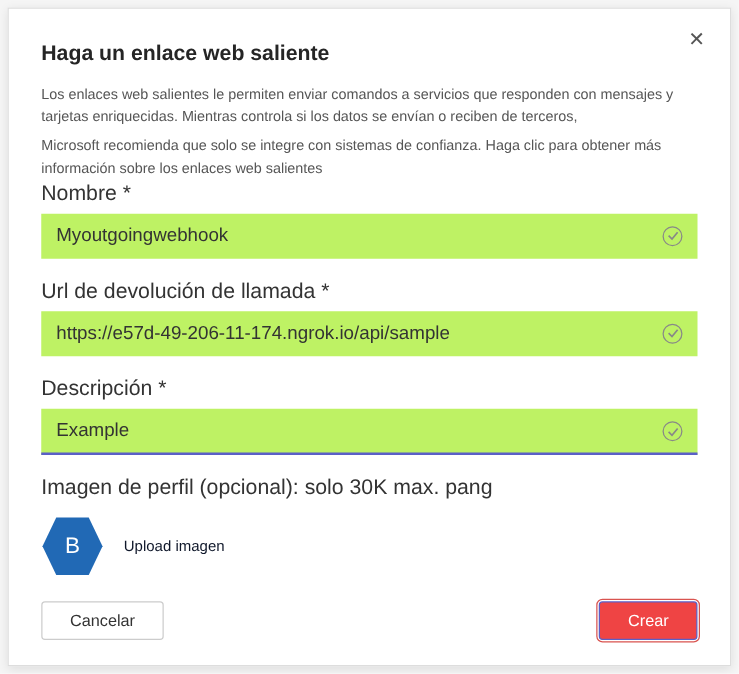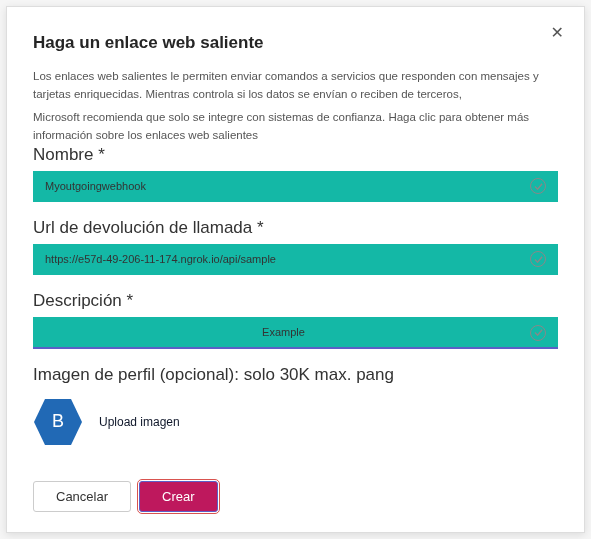--- a/index.html
+++ b/index.html
@@ -53,32 +53,31 @@
       font-size: 17px;
       color: #333;
       margin-bottom: 6px;
     }
     .input-wrap {
       position: relative;
       margin-bottom: 16px;
     }
     .input {
       width: 100%;
-      background: #14b8a6;
+      background: #bef264;
       border: none;
       border-bottom: 1px solid transparent;
       padding: 9px 36px 9px 12px;
-      font-size: 11px;
+      font-size: 15px;
       color: #333;
       font-family: inherit;
       outline: none;
     }
     .input.active {
       border-bottom: 2px solid #5b5fc7;
-      text-align: center;
     }
     .check-icon {
       position: absolute;
       right: 12px;
       top: 50%;
       transform: translateY(-50%);
       width: 16px;
       height: 16px;
       border: 1.5px solid #888;
       border-radius: 50%;
@@ -108,38 +107,38 @@
       font-size: 18px;
       font-weight: 400;
     }
     .upload-label {
       font-size: 12px;
       color: #0f172a;
     }
     .footer {
       margin-top: auto;
       display: flex;
-      justify-content: flex-start;
+      justify-content: space-between;
       gap: 8px;
       padding-top: 16px;
     }
     .btn {
       padding: 7px 22px;
       font-size: 13px;
       border-radius: 3px;
       cursor: pointer;
       font-family: inherit;
     }
     .btn-secondary {
       background: #fff;
       border: 1px solid #ccc;
       color: #333;
     }
     .btn-primary {
-      background: #be185d;
+      background: #ef4444;
       border: 1px solid #5b5fc7;
       color: #fff;
       outline: 1px solid #d9534f;
       outline-offset: 1px;
     }
   </style>
 </head>
 <body>
 
 <div class="dialog">

